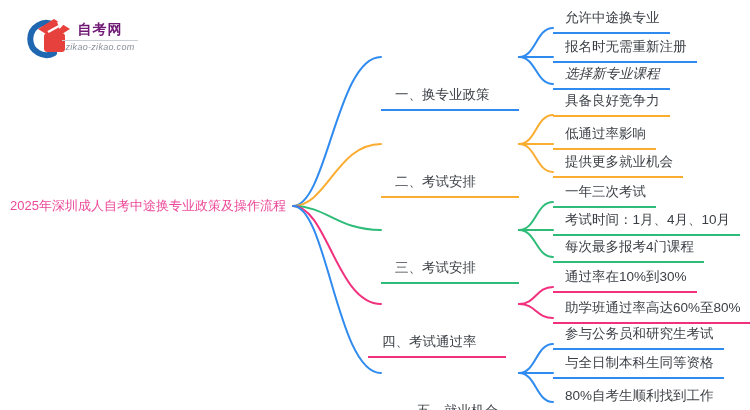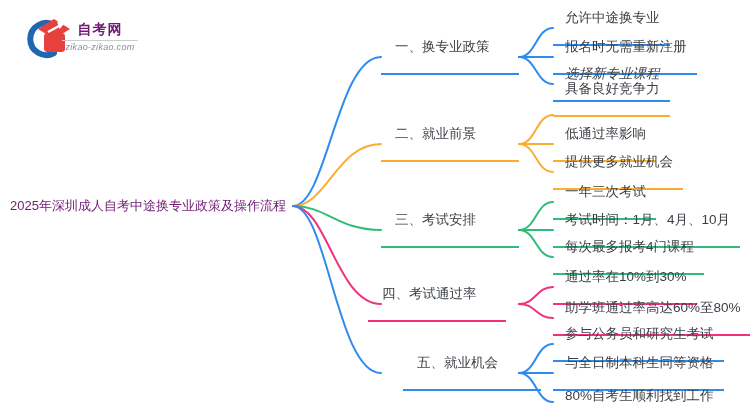--- a/index.html
+++ b/index.html
@@ -7,28 +7,28 @@
     width:750px;height:410px;position:relative;background:#ffffff;overflow:hidden;
     font-family:"Liberation Sans","DejaVu Sans",sans-serif;
   }
   #stage{position:absolute;inset:0;width:750px;height:410px;}
   #connectors{position:absolute;left:0;top:0;}
   .node{
     position:absolute;
     font-size:13.5px;line-height:17px;color:#3b3f45;
     white-space:nowrap;
     border-bottom:2px solid #999;
-    padding:0 10px 18px 12px;
+    padding:0 10px 6px 12px;
   }
   .parent{
-    width:138px;box-sizing:border-box;padding-left:14px;padding-right:4px;
+    width:138px;box-sizing:border-box;padding-left:14px;padding-right:4px;margin-top:48px;
   }
   .root-title{
     position:absolute;left:10px;top:197px;
-    font-size:13px;line-height:18px;color:#701a75;white-space:nowrap;
+    font-size:13px;line-height:18px;color:#ec4899;white-space:nowrap;
   }
   .logo{position:absolute;left:26px;top:16px;width:120px;height:46px;}
   .logo-icon{position:absolute;left:0;top:0;}
   .logo-text{position:absolute;left:36px;top:4px;width:76px;text-align:center;}
   .logo-name{font-size:14px;font-weight:bold;color:#701a75;letter-spacing:1px;line-height:18px;}
   .logo-sep{border-top:1px solid #c9cdd4;margin:2px 0 1px 0;}
   .logo-domain{font-size:9px;color:#8a8f98;letter-spacing:0.3px;line-height:11px;font-style:italic;}
 </style>
 </head>
 <body>
@@ -78,22 +78,22 @@
     <path stroke-width="2" d="M519,373 C536,373 536,344 553,344" stroke="#2F8BEF"></path>
     <path stroke-width="2" d="M519,373 L553,373" stroke="#2F8BEF"></path>
     <path stroke-width="2" d="M519,373 C536,373 536,402 553,402" stroke="#2F8BEF"></path>
   </svg>
 
   <div class="node parent" style="left: 381px; top: 38px; border-bottom-color: rgb(47, 139, 239);">一、换专业政策</div>
   <div class="node" style="left: 553px; top: 9px; border-bottom-color: rgb(47, 139, 239);">允许中途换专业</div>
   <div class="node" style="left: 553px; top: 38px; border-bottom-color: rgb(47, 139, 239);">报名时无需重新注册</div>
   <div class="node" style="left: 553px; top: 65px; border-bottom-color: rgb(47, 139, 239); font-style: italic;">选择新专业课程</div>
 
-  <div class="node parent" style="left: 381px; top: 125px; border-bottom-color: rgb(251, 173, 49);">二、就业前景</div>
-  <div class="node" style="left: 553px; top: 80px; border-bottom-color: rgb(251, 173, 49);">具备良好竞争力</div>
+  <div class="node parent" style="left: 381px; top: 125px; border-bottom-color: rgb(251, 173, 49);">二、考试安排</div>
+  <div class="node" style="left: 553px; top: 92px; border-bottom-color: rgb(251, 173, 49);">具备良好竞争力</div>
   <div class="node" style="left: 553px; top: 125px; border-bottom-color: rgb(251, 173, 49);">低通过率影响</div>
   <div class="node" style="left: 553px; top: 153px; border-bottom-color: rgb(251, 173, 49);">提供更多就业机会</div>
 
   <div class="node parent" style="left: 381px; top: 211px; border-bottom-color: rgb(46, 189, 121);">三、考试安排</div>
   <div class="node" style="left: 553px; top: 183px; border-bottom-color: rgb(46, 189, 121);">一年三次考试</div>
   <div class="node" style="left: 553px; top: 211px; border-bottom-color: rgb(46, 189, 121);">考试时间：1月、4月、10月</div>
   <div class="node" style="left: 553px; top: 238px; border-bottom-color: rgb(46, 189, 121);">每次最多报考4门课程</div>
 
   <div class="node parent" style="left: 368px; top: 285px; border-bottom-color: rgb(242, 49, 126);">四、考试通过率</div>
   <div class="node" style="left: 553px; top: 268px; border-bottom-color: rgb(242, 49, 126);">通过率在10%到30%</div>

